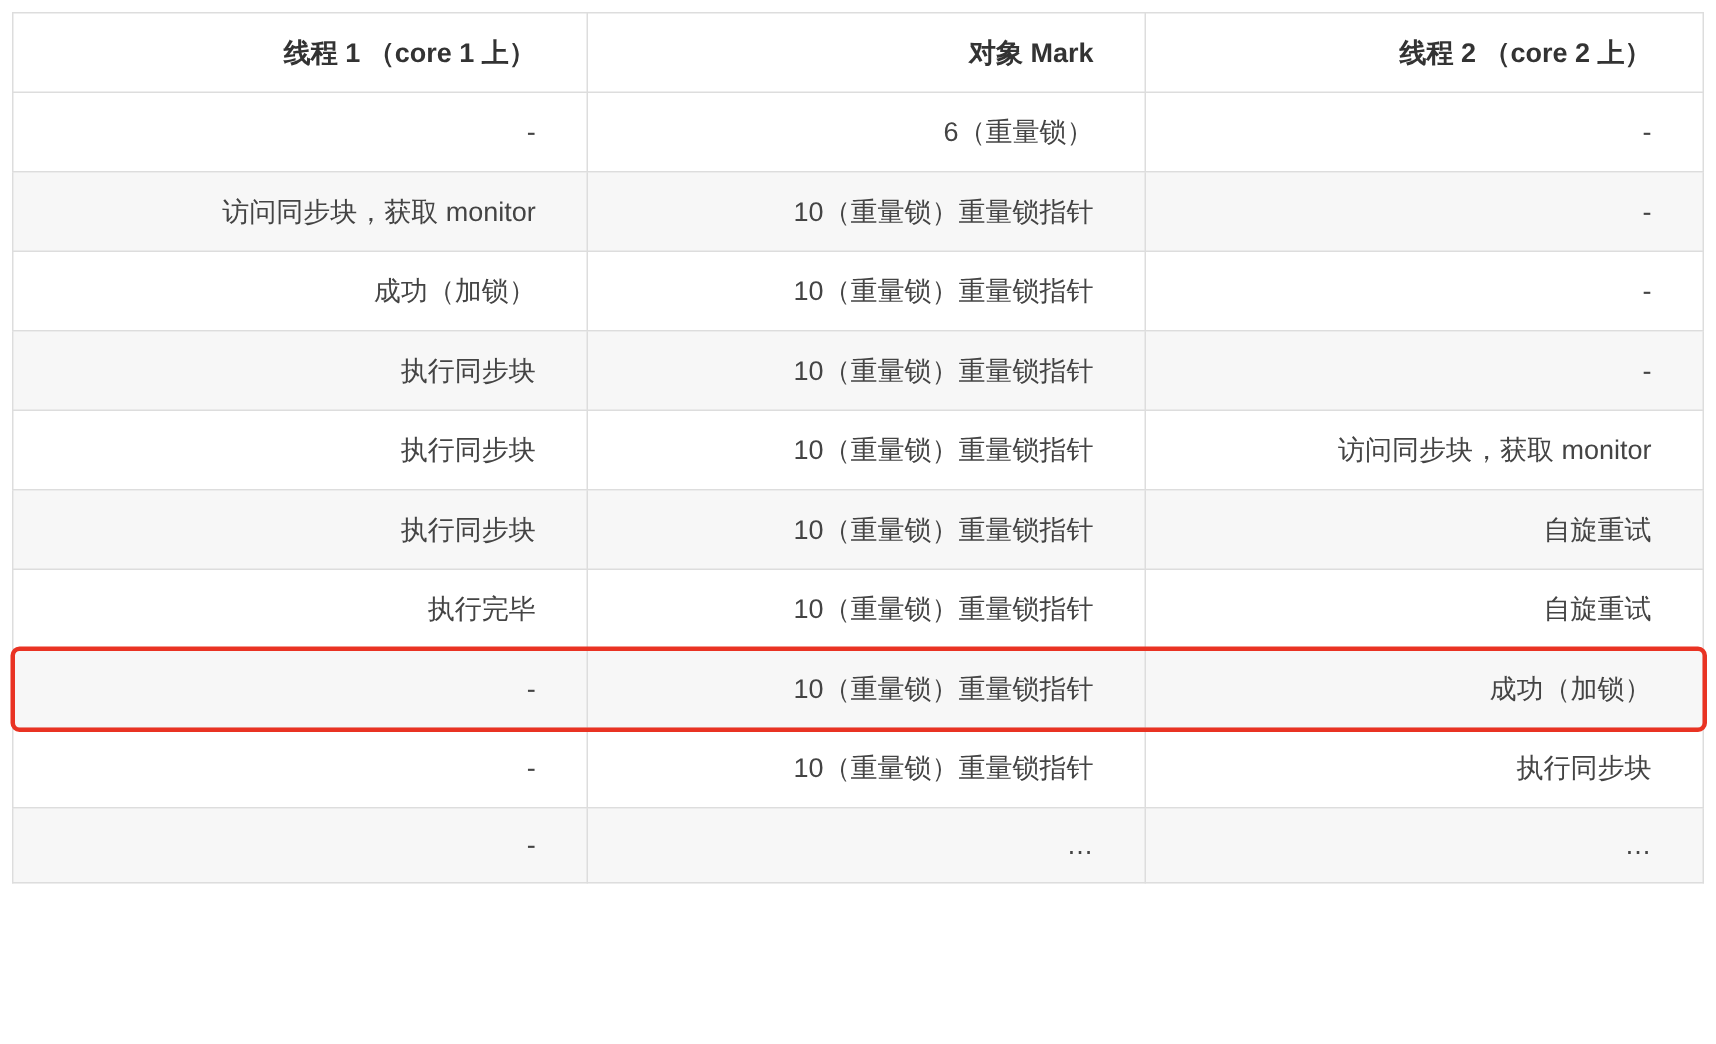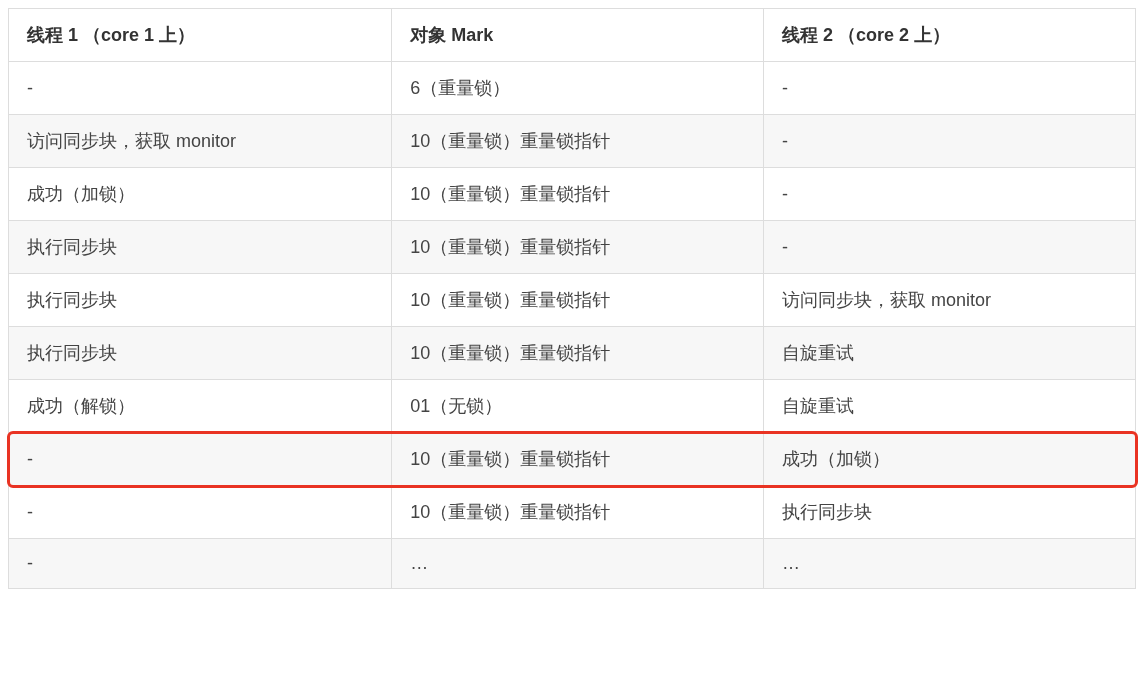--- a/index.html
+++ b/index.html
@@ -13,22 +13,22 @@
       padding: 8px;
       color: #333;
     }
     table {
       width: 100%;
       border-collapse: collapse;
       table-layout: fixed;
     }
     th, td {
       border: 1px solid #ddd;
-      padding: 14px 18px;
-      text-align: left;
+      padding: 14px 34px;
+      text-align: right;
       font-size: 18px;
       vertical-align: middle;
     }
     th {
       font-weight: 700;
       background: #ffffff;
       color: #333;
     }
     td {
       color: #444;
@@ -96,22 +96,22 @@
           <td>执行同步块</td>
           <td>10（重量锁）重量锁指针</td>
           <td>访问同步块，获取 monitor</td>
         </tr>
         <tr>
           <td>执行同步块</td>
           <td>10（重量锁）重量锁指针</td>
           <td>自旋重试</td>
         </tr>
         <tr>
-          <td>成功（解锁）</td>
-          <td>01（无锁）</td>
+          <td>执行完毕</td>
+          <td>10（重量锁）重量锁指针</td>
           <td>自旋重试</td>
         </tr>
         <tr>
           <td>-</td>
           <td>10（重量锁）重量锁指针</td>
           <td>成功（加锁）</td>
         </tr>
         <tr>
           <td>-</td>
           <td>10（重量锁）重量锁指针</td>

